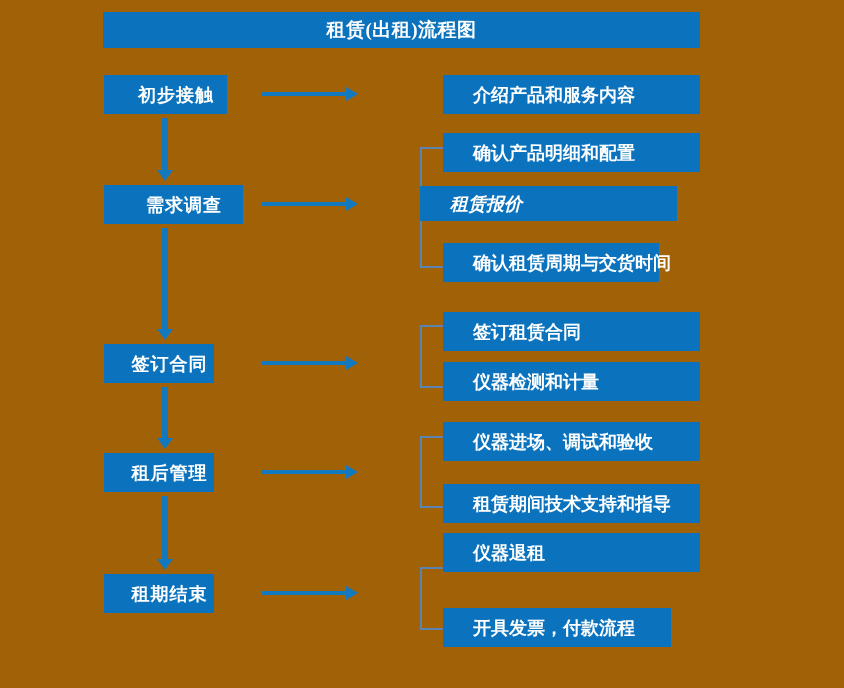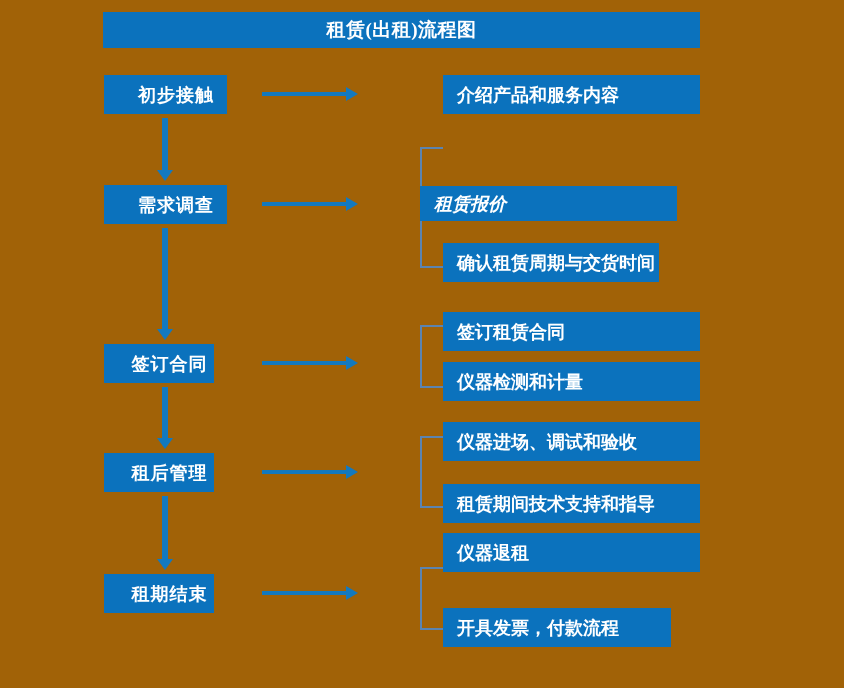--- a/index.html
+++ b/index.html
@@ -60,21 +60,21 @@
     justify-content: center;
     padding-left: 21px;
   }
   .stage-node .node-text {
     letter-spacing: 1px;
   }
 
   
   .task-node {
     justify-content: flex-start;
-    padding-left: 14px;
+    padding-left: 30px;
   }
 
   
   .h-arrow {
     position: absolute;
     height: 14px;
   }
   .h-arrow .shaft {
     position: absolute;
     left: 0;
@@ -130,21 +130,21 @@
 <div id="flowchart">
 
   <div class="title-bar">
     <span class="title-text">租赁(出租)流程图</span>
   </div>
 
   <div class="node stage-node" style="left:104px; top:75px; width:123px; height:39px;">
     <span class="node-text">初步接触</span>
   </div>
 
-  <div class="node stage-node" style="left:104px; top:185px; width:123px; height:39px;align-items:center;">
+  <div class="node stage-node" style="left:104px; top:185px; width:139px; height:39px;align-items:center;">
     <span class="node-text">需求调查</span>
   </div>
 
   <div class="node stage-node" style="left:104px; top:344px; width:110px; height:39px;">
     <span class="node-text">签订合同</span>
   </div>
 
   <div class="node stage-node" style="left:104px; top:574px; width:110px; height:39px;">
     <span class="node-text">租期结束</span>
   </div>
@@ -203,20 +203,23 @@
   <div class="bracket" style="left:420px; top:325px; width:23px; height:63px;"></div>
 
   <div class="bracket" style="left:420px; top:436px; width:23px; height:72px;"></div>
 
   <div class="bracket" style="left:420px; top:567px; width:23px; height:63px;"></div>
 
   <div class="node task-node" style="left:443px; top:75px; width:257px; height:39px;">
     <span class="node-text">介绍产品和服务内容</span>
   </div>
 
+  <div class="node task-node" style="left:443px; top:133px; width:257px; height:39px;">
+    <span class="node-text">确认产品明细和配置</span>
+  </div>
 
   <div class="node task-node" style="left:420px; top:186px; width:257px; height:35px;font-style:italic;">
     <span class="node-text">租赁报价</span>
   </div>
 
   <div class="node task-node" style="left:443px; top:243px; width:216px; height:39px;">
     <span class="node-text">确认租赁周期与交货时间</span>
   </div>
 
   <div class="node task-node" style="left:443px; top:312px; width:257px; height:39px;">

